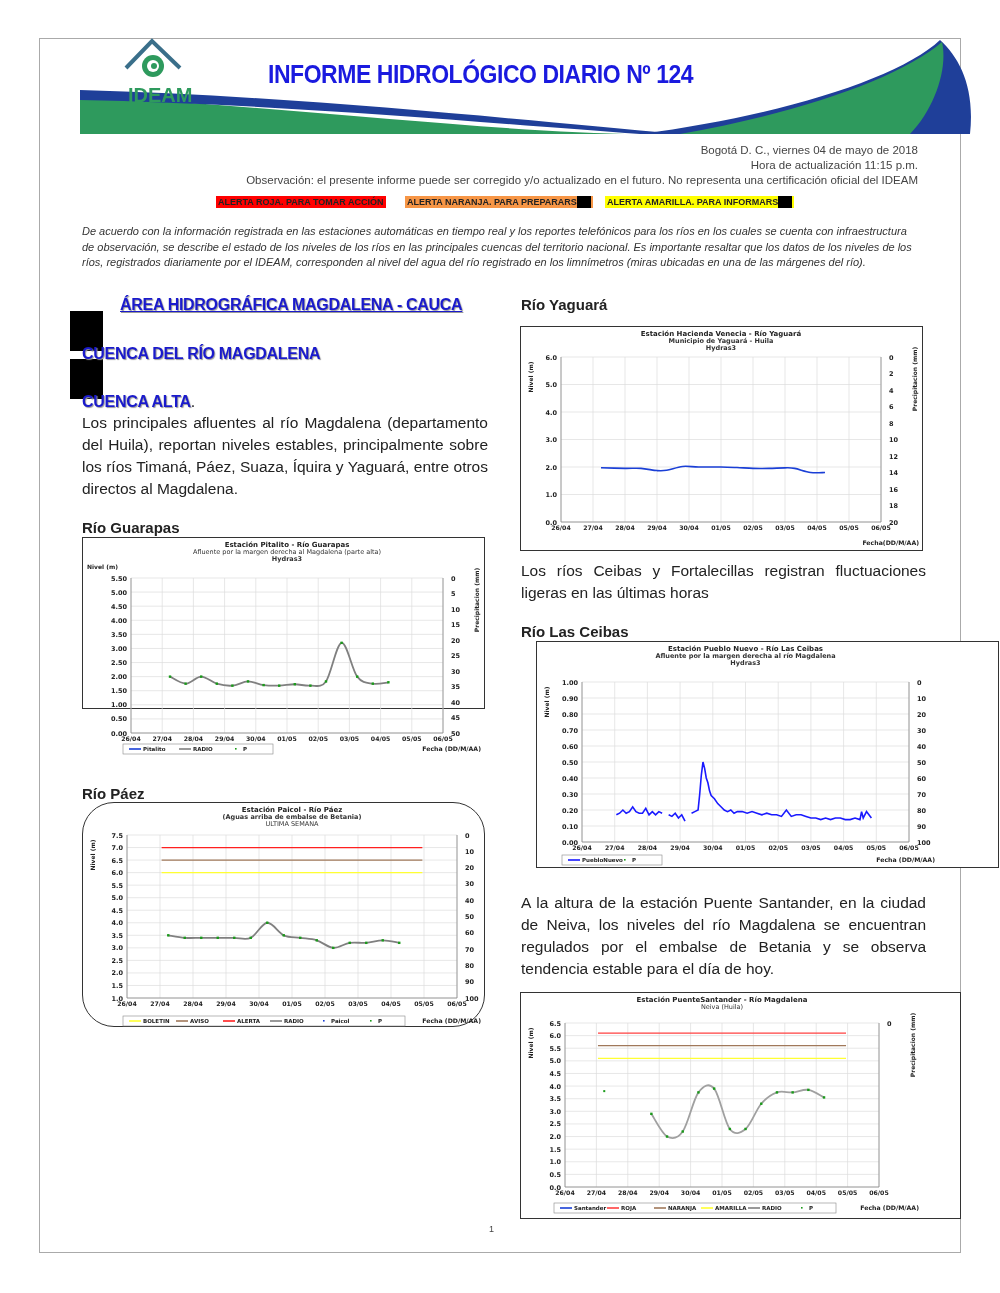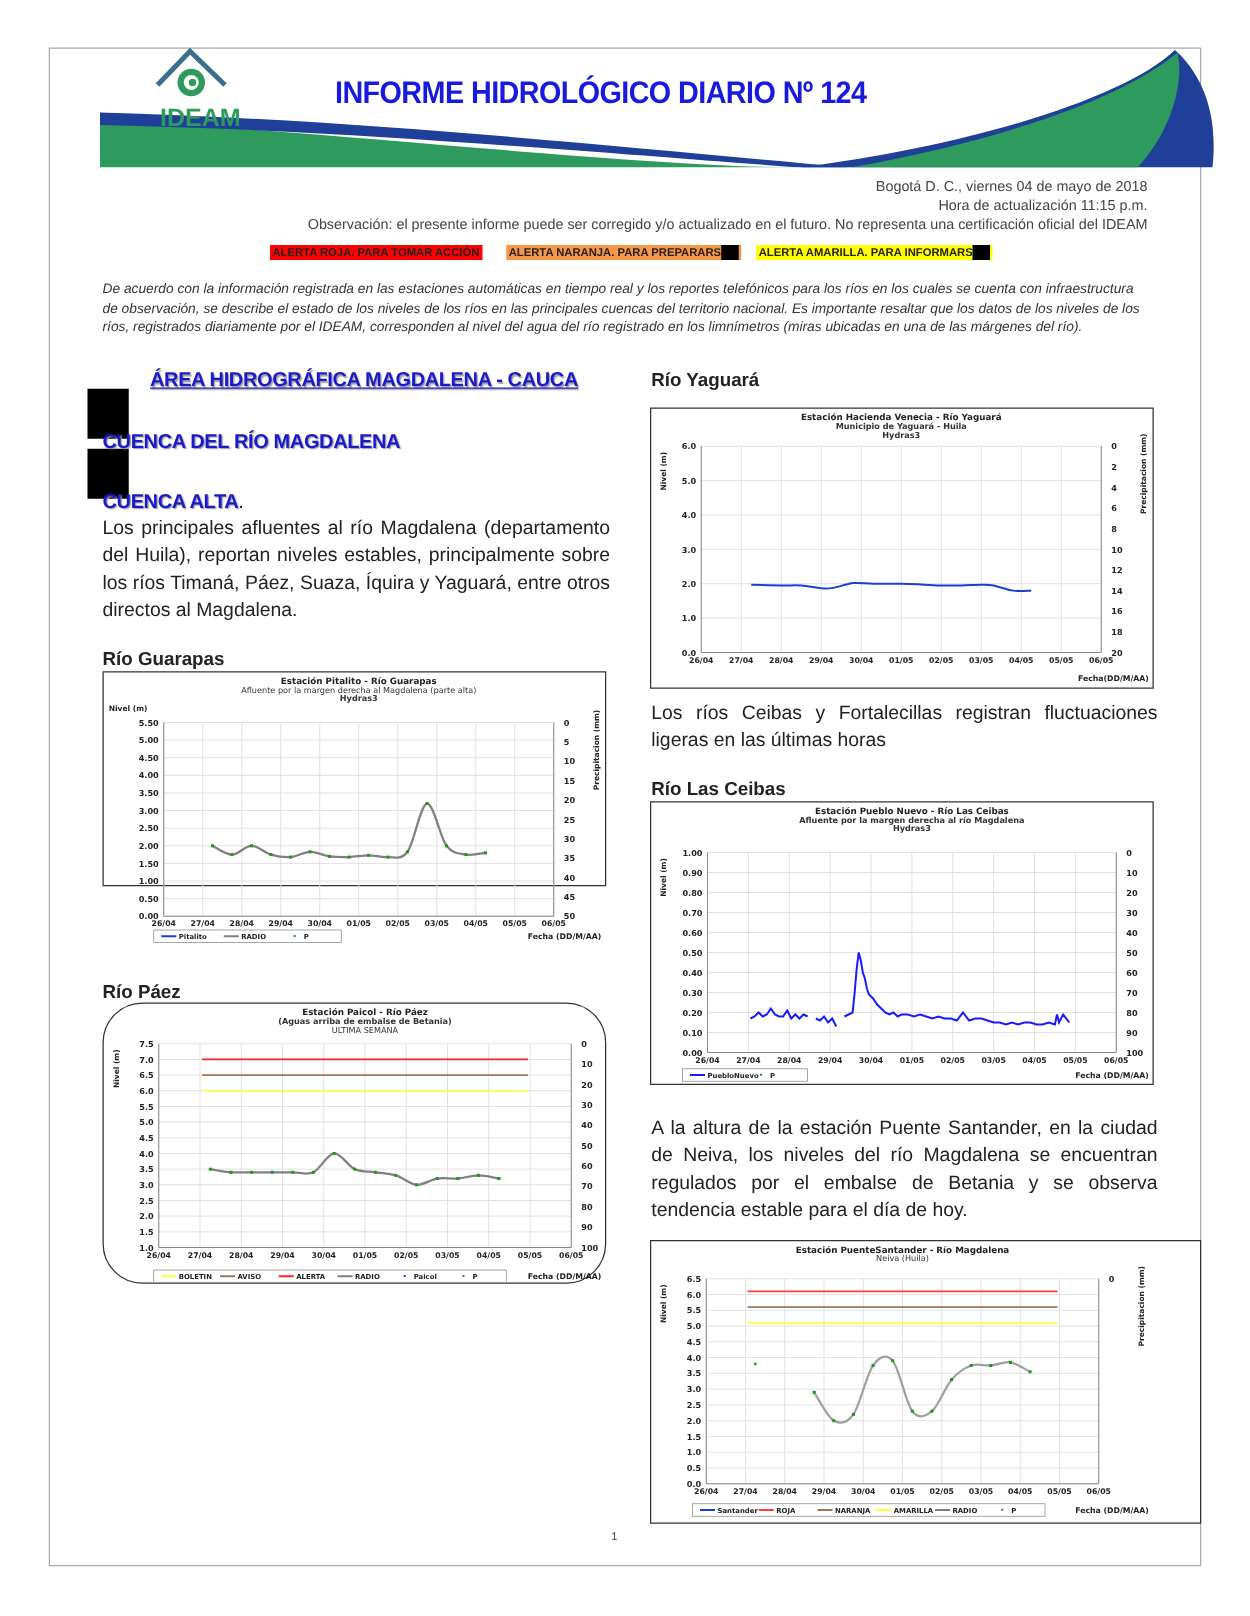--- a/index.html
+++ b/index.html
@@ -321,21 +321,21 @@
       <text x="12" y="50" font-size="6" font-weight="bold" fill="#222" transform="rotate(-90 12 50)" text-anchor="middle">Nivel (m)</text>
       <text x="396" y="52" font-size="6" font-weight="bold" fill="#222" transform="rotate(-90 396 52)" text-anchor="middle">Precipitacion (mm)</text>
       <text x="398" y="218" font-size="6.2" font-weight="bold" text-anchor="end" fill="#222">Fecha(DD/M/AA)</text>
       <path d="M80,140.825 C84,140.91666666666666 97.33333333333333,141.28333333333333 104,141.375 C110.66666666666667,141.46666666666667 114.66666666666667,141.00833333333333 120,141.375 C125.33333333333333,141.74166666666667 131.73333333333335,143.25416666666666 136,143.575 C140.26666666666665,143.89583333333331 141.33333333333331,143.9875 145.6,143.3 C149.86666666666667,142.6125 156.26666666666665,140 161.6,139.45 C166.93333333333334,138.89999999999998 171.2,139.90833333333333 177.6,140 C184,140.09166666666667 193.6,139.90833333333333 200,140 C206.4,140.09166666666667 210.66666666666666,140.32083333333335 216,140.55 C221.33333333333334,140.77916666666667 226.66666666666666,141.2375 232,141.375 C237.33333333333334,141.5125 242.66666666666666,141.46666666666667 248,141.375 C253.33333333333334,141.28333333333333 259.73333333333335,140.825 264,140.825 C268.26666666666665,140.825 269.33333333333337,140.59583333333333 273.6,141.375 C277.8666666666667,142.15416666666667 284.53333333333336,144.8125 289.6,145.5 C294.6666666666667,146.1875 301.6,145.5 304,145.5" fill="none" stroke="#1a3fd6" stroke-width="1.6"></path>
     </svg>
   </div>
 
 <div class="para" style="left:521px;top:560px;width:405px;">Los ríos Ceibas y Fortalecillas registran fluctuaciones ligeras en las últimas horas</div>
 
 <div class="river" style="left:521px;top:623px;">Río Las Ceibas</div>
-<div class="chart" style="left:520px;top:641px;width:403px;height:227px;">
+<div class="chart" style="left:536px;top:641px;width:463px;height:227px;">
     <svg id="c-ceibas" width="403" height="227">
       <text x="208.5" y="9" font-size="7" font-weight="bold" text-anchor="middle" fill="#222">Estación Pueblo Nuevo - Río Las Ceibas</text>
       <text x="208.5" y="16" font-size="6.5" font-weight="bold" text-anchor="middle" fill="#333">Afluente por la margen derecha al río Magdalena</text>
       <text x="208.5" y="23" font-size="6.5" font-weight="bold" text-anchor="middle" fill="#333">Hydras3</text>
       <line x1="45" x2="372" y1="200" y2="200" stroke="#ddd" stroke-width="0.7"></line>
       <text x="41" y="202.5" font-size="6.5" font-weight="bold" text-anchor="end" fill="#222">0.00</text>
       <line x1="45" x2="372" y1="184" y2="184" stroke="#ddd" stroke-width="0.7"></line>
       <text x="41" y="186.5" font-size="6.5" font-weight="bold" text-anchor="end" fill="#222">0.10</text>
       <line x1="45" x2="372" y1="168" y2="168" stroke="#ddd" stroke-width="0.7"></line>
       <text x="41" y="170.5" font-size="6.5" font-weight="bold" text-anchor="end" fill="#222">0.20</text>

